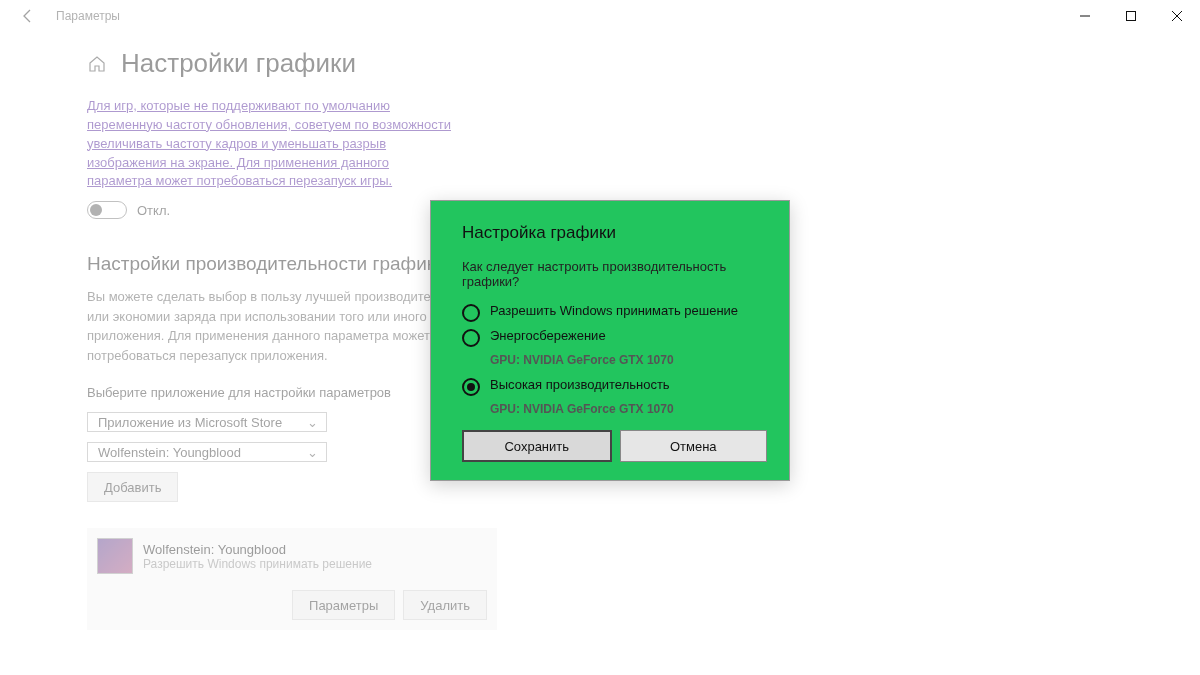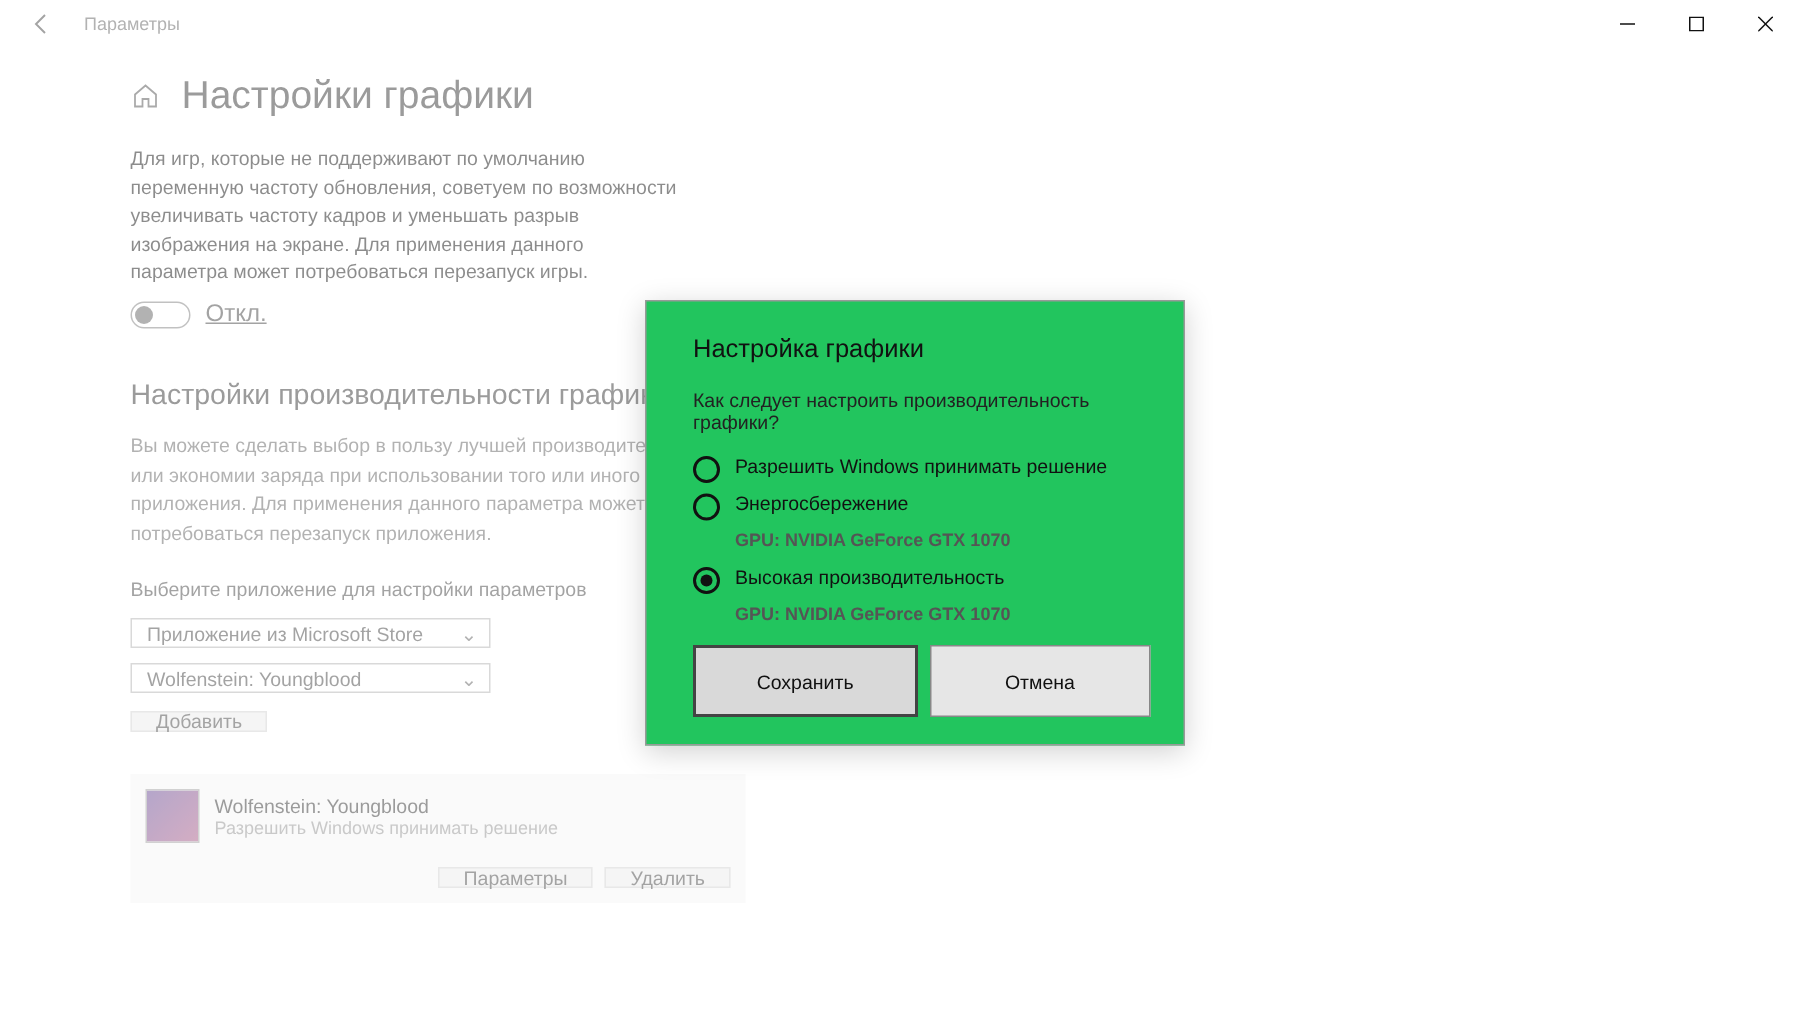--- a/index.html
+++ b/index.html
@@ -12,53 +12,53 @@
   .titlebar .title { font-size: 12px; color: #555; margin-left: 8px; }
   .wincontrols { position: absolute; top: 0; right: 0; display: flex; z-index: 20; }
   .wincontrols div { width: 46px; height: 32px; display:flex; align-items:center; justify-content:center; cursor:pointer; color:#111; }
   .wincontrols svg { width: 10px; height: 10px; }
 
   .content { padding: 16px 0 0 87px; max-width: 620px; position: relative; z-index: 1; }
   .page-head { display:flex; align-items:center; gap: 14px; margin-bottom: 18px; }
   .page-head h1 { font-size: 26px; font-weight: 350; color:#222; }
   .home-ic { width: 20px; height: 20px; color:#333; }
 
-  .para { font-size: 13px; color:#000000; line-height: 1.45; max-width: 370px; }
+  .para { font-size: 13px; color:#4c1d95; line-height: 1.45; max-width: 370px; text-decoration: underline; }
   .toggle-row { display:flex; align-items:center; gap:10px; margin-top: 10px; }
   .toggle { width: 40px; height: 18px; border: 1px solid #777; border-radius: 10px; position:relative; cursor:pointer; }
   .toggle:before { content:""; position:absolute; left:2px; top:2px; width:12px; height:12px; border-radius:50%; background:#555; }
-  .toggle-label { font-size: 16px; color:#333;text-decoration:underline; }
+  .toggle-label { font-size: 13px; color:#333; }
 
   h2.sub { font-size: 19px; font-weight: 400; color:#222; margin-top: 34px; margin-bottom: 12px; }
   .para2 { font-size: 13px; color:#555; line-height: 1.5; max-width: 400px; }
   .fieldlabel { font-size: 13px; color:#333; margin-top: 20px; margin-bottom: 12px; }
 
   .combo { width: 240px; height: 20px; border: 1px solid #aaa; background:#fff; display:flex; align-items:center; justify-content:space-between; padding: 0 8px 0 10px; font-size: 13px; color:#333; cursor:pointer; margin-bottom: 10px; }
   .combo .chev { color:#555; }
 
-  .btn { height: 14px; padding: 0 16px; background:#e8e8e8; border: 1px solid #ccc; font-size: 13px; color:#333; cursor:pointer; display:inline-flex; align-items:center; }
+  .btn { height: 30px; padding: 0 16px; background:#e8e8e8; border: 1px solid #ccc; font-size: 13px; color:#333; cursor:pointer; display:inline-flex; align-items:center; }
 
   .app-card { margin-top: 26px; background:#f3f3f3; padding: 10px; width: 410px; }
   .app-card .row1 { display:flex; gap:10px; align-items:center; }
   .app-thumb { width: 36px; height: 36px; background: linear-gradient(135deg,#5a3a8a,#a04a7a); border:1px solid #999; }
   .app-name { font-size: 13px; color:#222; }
   .app-sub { font-size: 12px; color:#888; }
   .app-card .actions { display:flex; justify-content:flex-end; gap:8px; margin-top: 16px; }
 
   
   .dialog { position: absolute; left: 430px; top: 200px; width: 360px; background:#22c55e; border:1px solid #999; box-shadow: 0 4px 18px rgba(0,0,0,0.18); z-index: 30; padding: 22px 22px 18px 31px; }
   .dialog h3 { font-size: 17px; font-weight: 400; color:#111; margin-bottom: 16px; }
   .dialog .q { font-size: 13px; color:#222; margin-bottom: 14px; }
   .radio-row { display:flex; align-items:flex-start; gap:10px; margin-bottom: 6px; cursor:pointer; }
   .radio { width:18px; height:18px; border:2px solid #111; border-radius:50%; flex-shrink:0; position:relative; margin-top:1px; }
   .radio.sel:after { content:""; position:absolute; inset:3px; border-radius:50%; background:#111; }
   .radio-label { font-size: 13px; color:#111; line-height:1.3; }
   .radio-sub { font-size: 12px; color:#555; margin-left: 28px; margin-bottom: 10px; font-weight: bold; }
   .dialog-actions { display:flex; gap:8px; margin-top: 14px; }
-  .dbtn { flex:1; height:48px; border:1px solid #888; background:#e6e6e6; font-size:13px; color:#111; cursor:pointer; }
+  .dbtn { flex:1; height:32px; border:1px solid #888; background:#e6e6e6; font-size:13px; color:#111; cursor:pointer; }
   .dbtn.primary { border:2px solid #444; background:#d9d9d9; }
 </style>
 </head>
 <body>
 
 <div class="titlebar">
   <div class="back">
     <svg width="16" height="16" viewBox="0 0 16 16">
         <path d="M10 2 L4 8 L10 14" stroke="#333" stroke-width="1.3" fill="none"></path>
       </svg>

